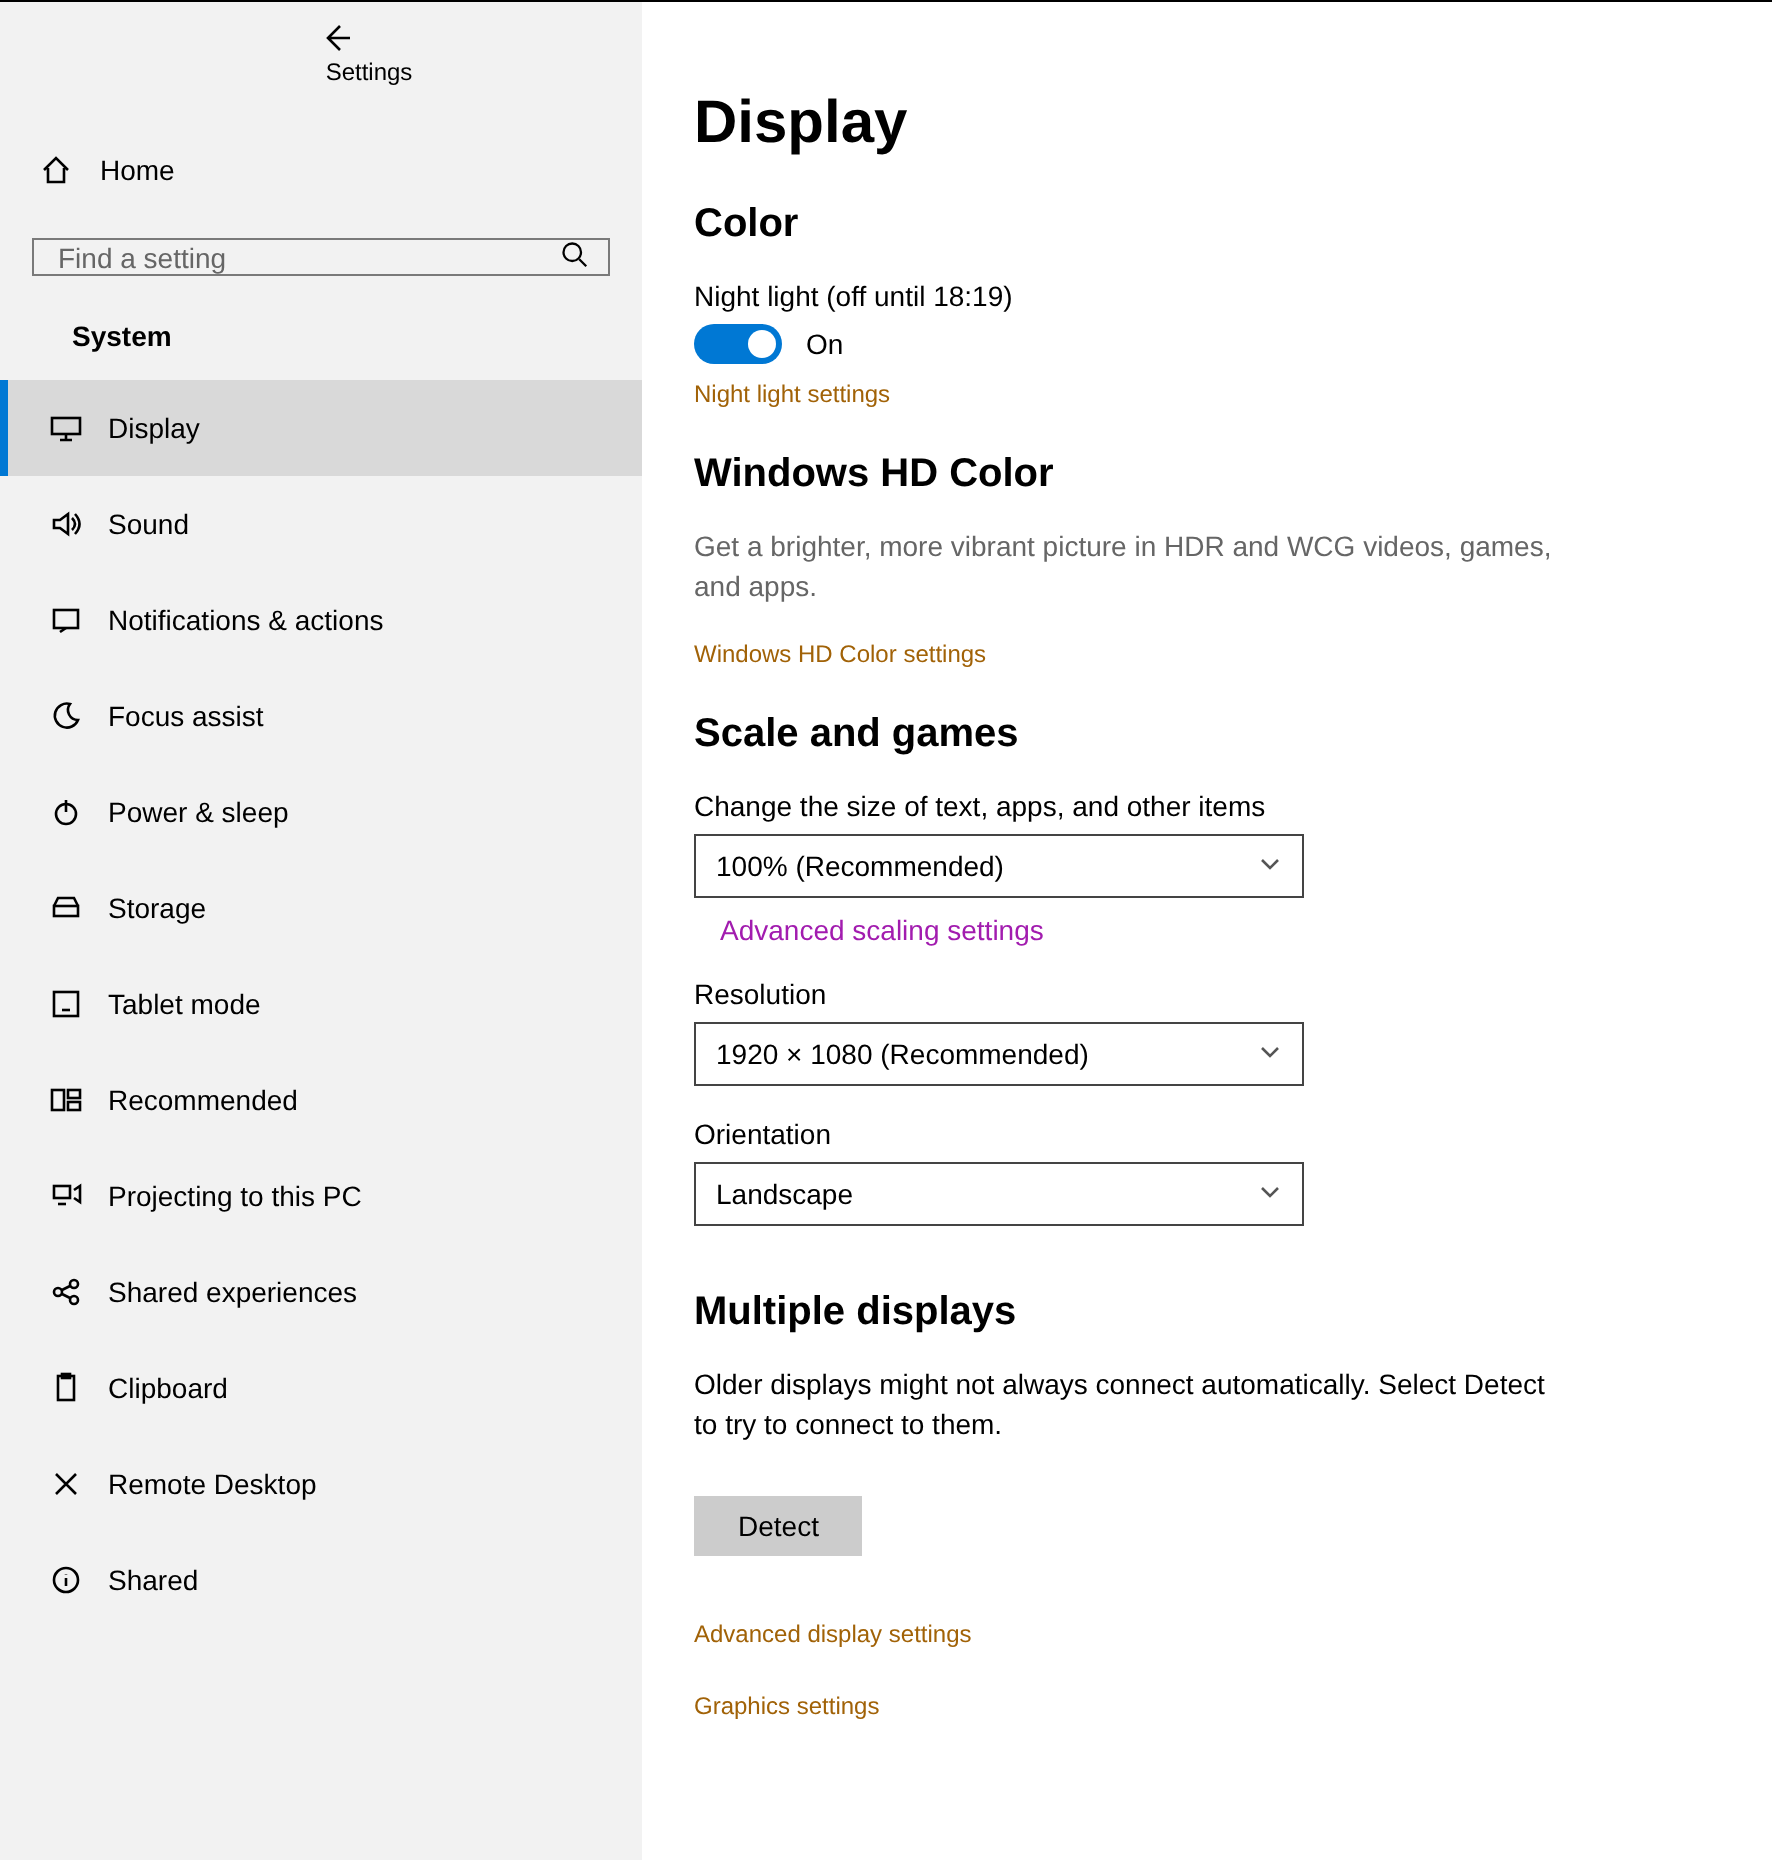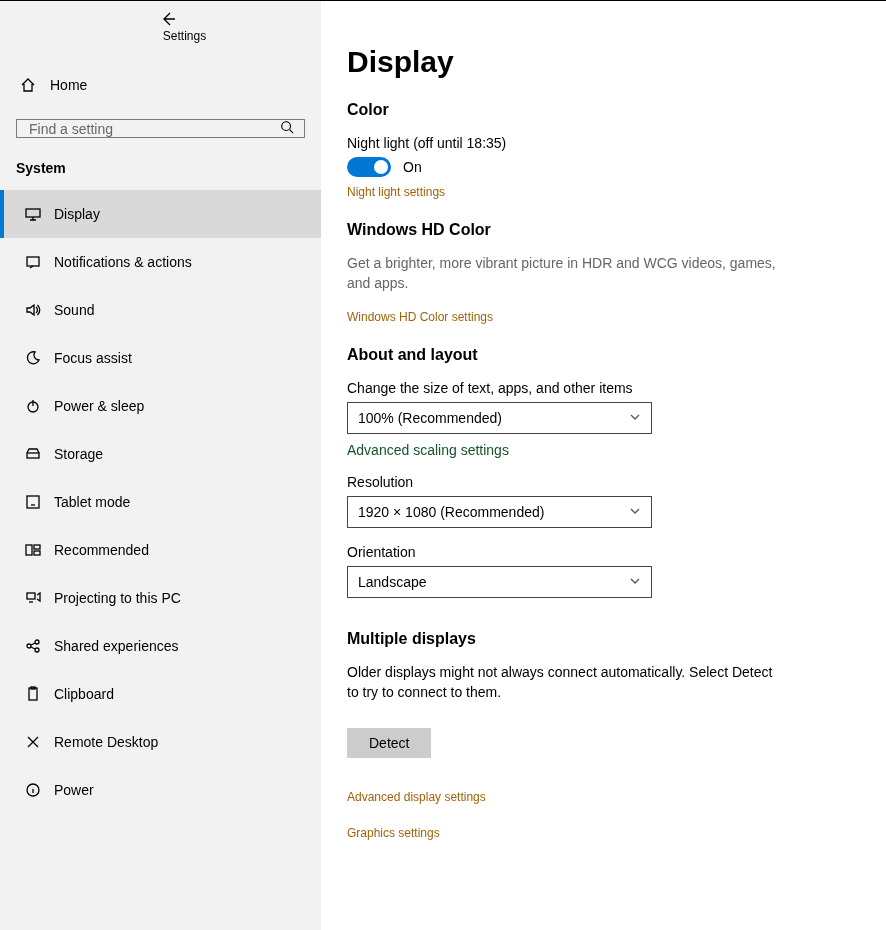--- a/index.html
+++ b/index.html
@@ -64,21 +64,21 @@
     border: none; outline: none;
     background: transparent;
     font-size: 14px;
     color: #666;
     width: 100%;
   }
   .search input::placeholder { color: #666; }
   .group-hdr {
     font-weight: 600;
     font-size: 14px;
-    padding: 22px 0 14px 16px;
+    padding: 22px 0 14px 36px;
   }
   .navlist { list-style: none; margin: 0; padding: 0; }
   .navlist li {
     display: flex;
     align-items: center;
     height: 48px;
     padding-left: 20px;
     cursor: pointer;
     border-left: 4px solid transparent;
   }
@@ -93,25 +93,25 @@
   }
   .navlist .lbl { margin-left: 12px; font-size: 14px; }
 
   
   .main {
     flex: 1;
     padding: 44px 40px 0 26px;
     overflow-y: auto;
   }
   h1 { font-size: 30px; font-weight: 600; margin: 0 0 18px 0; }
-  h2 { font-size: 16px; font-weight: 600; margin: 22px 0 12px 0; }
+  h2 { font-size: 20px; font-weight: 600; margin: 22px 0 12px 0; }
   .label { font-size: 14px; margin: 16px 0 6px 0; }
   .desc { color: #666; font-size: 14px; line-height: 1.45; max-width: 430px; }
   .link { color: #a16207; font-size: 12px; margin-top: 8px; display: inline-block; cursor: pointer; }
-  .link-grey { color: #14532d; font-size: 14px; margin-top: 8px; display: inline-block;  }
+  .link-grey { color: #a21caf; font-size: 14px; margin-top: 8px; display: inline-block; margin-left: 13px;  }
 
   
   .toggle-row { display: flex; align-items: center; margin-top: 6px; }
   .toggle {
     width: 44px; height: 20px; border-radius: 10px;
     background: #0078d4; position: relative; cursor: pointer;
   }
   .toggle::after {
     content: ""; position: absolute; right: 3px; top: 3px;
     width: 14px; height: 14px; border-radius: 50%; background: #fff;
@@ -182,33 +182,33 @@
             <svg width="16" height="16" viewBox="0 0 16 16">
               <rect x="1" y="3" width="14" height="8"></rect>
               <path d="M5 14 H11 M8 11 V14"></path>
             </svg>
           </span>
         <span class="lbl">Display</span>
       </li>
       <li>
         <span class="icon">
             <svg width="16" height="16" viewBox="0 0 16 16">
+              <path d="M2 6 H5 L9 3 V13 L5 10 H2 Z M11 5 Q14 8 11 11 M12.5 3 Q17 8 12.5 13"></path>
+            </svg>
+          </span>
+        <span class="lbl">Sound</span>
+      </li>
+      <li>
+        <span class="icon">
+            <svg width="16" height="16" viewBox="0 0 16 16">
               <rect x="2" y="3" width="12" height="9"></rect>
               <path d="M5 14 L8 12"></path>
             </svg>
           </span>
         <span class="lbl">Notifications &amp; actions</span>
-      </li>
-      <li>
-        <span class="icon">
-            <svg width="16" height="16" viewBox="0 0 16 16">
-              <path d="M2 6 H5 L9 3 V13 L5 10 H2 Z M11 5 Q14 8 11 11 M12.5 3 Q17 8 12.5 13"></path>
-            </svg>
-          </span>
-        <span class="lbl">Sound</span>
       </li>
       <li>
         <span class="icon">
             <svg width="16" height="16" viewBox="0 0 16 16">
               <path d="M10 2 A6 6 0 1 0 14 10 A5 5 0 0 1 10 2 Z"></path>
             </svg>
           </span>
         <span class="lbl">Focus assist</span>
       </li>
       <li>
@@ -286,41 +286,41 @@
           </span>
         <span class="lbl">Remote Desktop</span>
       </li>
       <li>
         <span class="icon">
             <svg width="16" height="16" viewBox="0 0 16 16">
               <circle cx="8" cy="8" r="6"></circle>
               <path d="M8 5 V5.2 M8 7 V11"></path>
             </svg>
           </span>
-        <span class="lbl">Power</span>
+        <span class="lbl">Shared</span>
       </li>
     </ul>
   </aside>
 
   <main class="main">
     <h1>Display</h1>
 
     <h2>Color</h2>
-    <div class="label">Night light (off until 18:35)</div>
+    <div class="label">Night light (off until 18:19)</div>
     <div class="toggle-row">
       <div class="toggle"></div>
       <span>On</span>
     </div>
     <a class="link">Night light settings</a>
 
     <h2>Windows HD Color</h2>
     <p class="desc">Get a brighter, more vibrant picture in HDR and WCG videos, games, and apps.</p>
     <a class="link" style="margin-top:2px">Windows HD Color settings</a>
 
-    <h2>About and layout</h2>
+    <h2>Scale and games</h2>
     <div class="label">Change the size of text, apps, and other items</div>
     <div class="select">
       <span>100% (Recommended)</span>
       <span class="chev"><svg width="12" height="12" viewBox="0 0 12 12">
             <path d="M2 4 L6 8 L10 4"></path>
           </svg></span>
     </div>
     <span class="link-grey">Advanced scaling settings</span>
 
     <div class="label">Resolution</div>

